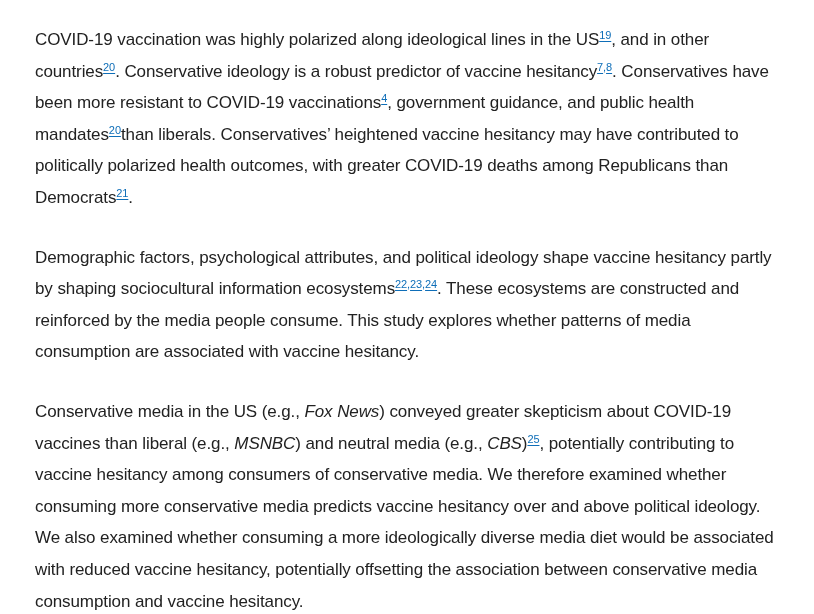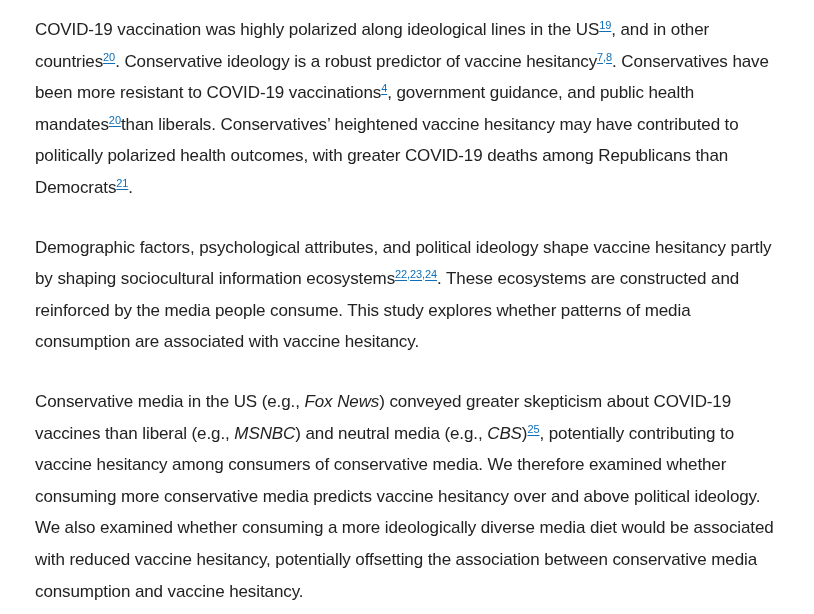--- a/index.html
+++ b/index.html
@@ -14,21 +14,21 @@
     padding: 14px 27px 0 35px;
     overflow: hidden;
     background: #ffffff;
     font-family: "Liberation Sans", sans-serif;
     font-size: 17px;
     line-height: 31.6px;
     letter-spacing: -0.1px;
     color: #222222;
   }
   .para {
-    margin: 0 0 28px 0;
+    margin: 10px 0 28px 0;
   }
   .para em {
     font-style: italic;
   }
   sup.ref, sup.refsep {
     font-size: 11px;
     line-height: 0;
     vertical-align: baseline;
     position: relative;
     top: -6px;

